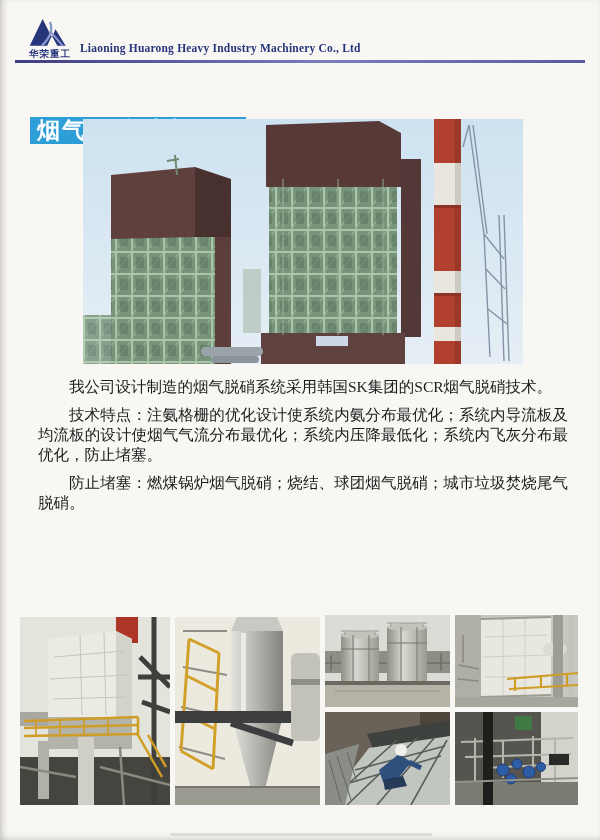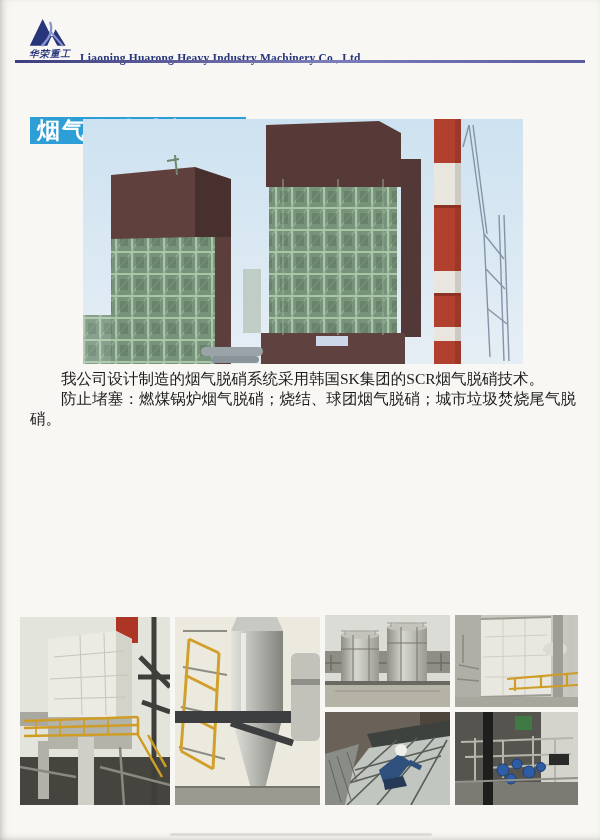--- a/index.html
+++ b/index.html
@@ -5,44 +5,44 @@
   html,body{margin:0;padding:0;background:#e9e8e4;}
   .page{
     position:relative;width:600px;height:840px;overflow:hidden;
     background:var(--paper,#f8f7f4);
     font-family:"Liberation Serif","DejaVu Serif",serif;
     box-shadow:inset 6px 0 10px -6px rgba(120,118,112,.55), inset 0 -4px 8px -5px rgba(120,118,112,.4);
   }
   
   .logo-block{position:absolute;left:23px;top:17px;width:54px;text-align:center;}
   .logo-mark{display:block;margin:0 auto;}
-  .logo-text{font-size:9.5px;font-weight:bold;color:var(--brand,#27357b);letter-spacing:1px;margin-top:1px;white-space:nowrap;font-family:"Liberation Sans",sans-serif;font-style:italic;}
+  .logo-text{font-size:9.5px;font-weight:bold;color:var(--brand,#27357b);letter-spacing:1px;margin-top:1px;white-space:nowrap;font-family:"Liberation Sans",sans-serif;}
   .company-zh{position:absolute;left:79px;top:20px;font-size:25px;font-weight:bold;color:var(--brand,#27357b);letter-spacing:2.5px;white-space:nowrap;}
-  .company-en{position:absolute;left:80px;top:52px;font-size:11.5px;font-weight:bold;color:var(--brand,#27357b);letter-spacing:.2px;white-space:nowrap;}
+  .company-en{position:absolute;left:80px;top:42px;font-size:11.5px;font-weight:bold;color:var(--brand,#27357b);letter-spacing:.2px;white-space:nowrap;}
   .divider{position:absolute;left:15px;top:60px;width:570px;height:2.5px;
     background:linear-gradient(90deg,#3f3f80,#7d7dba 55%,#5a5aa0);}
   
   .banner{position:absolute;left:30px;top:84px;width:216px;height:27px;
     background:var(--accent,#2d9fd6);color:#fff;display:flex;align-items:center;
     font-family:"Liberation Sans","DejaVu Sans",sans-serif;font-weight:bold;
     font-size:23px;letter-spacing:2px;padding-left:7px;box-sizing:border-box;white-space:nowrap;margin-top:33px;}
   
   figure{margin:0;padding:0;position:absolute;overflow:hidden;}
   figure svg{display:block;width:100%;height:100%;}
   .main-photo{left:83px;top:119px;width:440px;height:245px;}
   .ph-a{left:20px;top:617px;width:150px;height:188px;}
   .ph-b{left:175px;top:617px;width:145px;height:188px;}
   .ph-c{left:325px;top:615px;width:125px;height:92px;}
   .ph-d{left:455px;top:615px;width:123px;height:92px;}
   .ph-e{left:325px;top:712px;width:125px;height:93px;}
   .ph-f{left:455px;top:712px;width:123px;height:93px;}
   
   .body-text{position:absolute;left:30px;top:369px;width:546px;
     font-size:15.5px;line-height:20px;color:#1b1b1b;text-align:justify;}
-  .body-text p{margin:0;text-indent:2em;}
+  .body-text p{margin:8px;text-indent:2em;}
   .bottom-smudge{position:absolute;left:170px;top:833px;width:262px;height:3px;background:#dedcd6;border-radius:2px;}
 </style>
 </head>
 <body>
 
 <div class="page">
 
   <div class="logo-block">
     <svg class="logo-mark" width="46" height="30" viewBox="0 0 50 32">
       <path d="M3,31 L17,2 L27,22 L31,13 L42,31 L33,31 L27,20 L22,31 Z" fill="#27357b"></path>
@@ -114,20 +114,21 @@
         <rect x="351" y="208" width="27" height="14" fill="#e9e6df"></rect>
         <rect x="372" y="0" width="6" height="245" fill="#000" opacity=".12"></rect>
         <rect x="351" y="86" width="27" height="3" fill="#8d3325"></rect>
         <rect x="351" y="174" width="27" height="3" fill="#8d3325"></rect>
       </g>
     </svg>
   </figure>
 
   <section class="body-text">
     <p>我公司设计制造的烟气脱硝系统采用韩国SK集团的SCR烟气脱硝技术。</p>
+    <p>技术特点：注氨格栅的优化设计使系统内氨分布最优化；系统内导流板及均流板的设计使烟气气流分布最优化；系统内压降最低化；系统内飞灰分布最优化，防止堵塞。</p>
     <p>防止堵塞：燃煤锅炉烟气脱硝；烧结、球团烟气脱硝；城市垃圾焚烧尾气脱硝。</p>
   </section>
 
   <figure class="ph-a">
     <svg viewBox="0 0 150 188" preserveAspectRatio="none">
       <rect width="150" height="188" fill="#e3e5dc"></rect>
       <rect x="0" y="140" width="150" height="48" fill="#45443e"></rect>
       <rect x="0" y="95" width="34" height="14" fill="#a9a8a0"></rect>
       <g stroke="#3e3e3a" stroke-width="5">
           <path d="M134,0 L134,188"></path>

